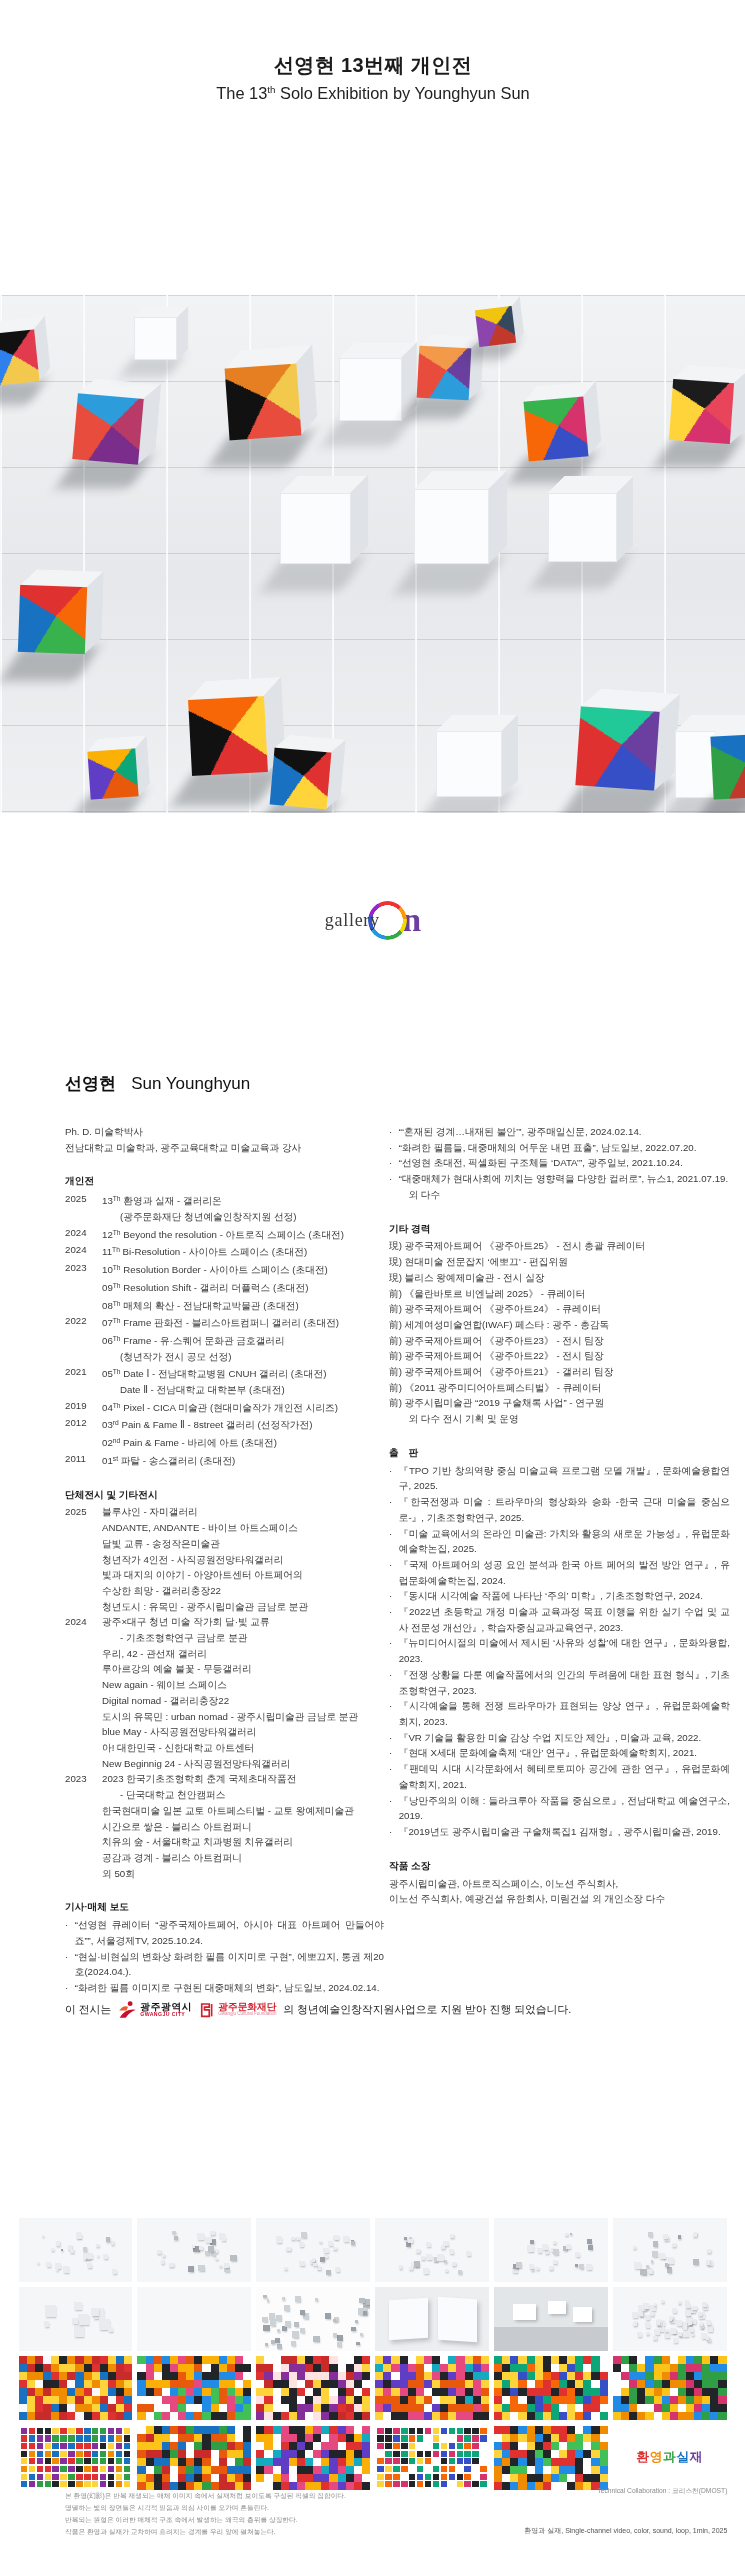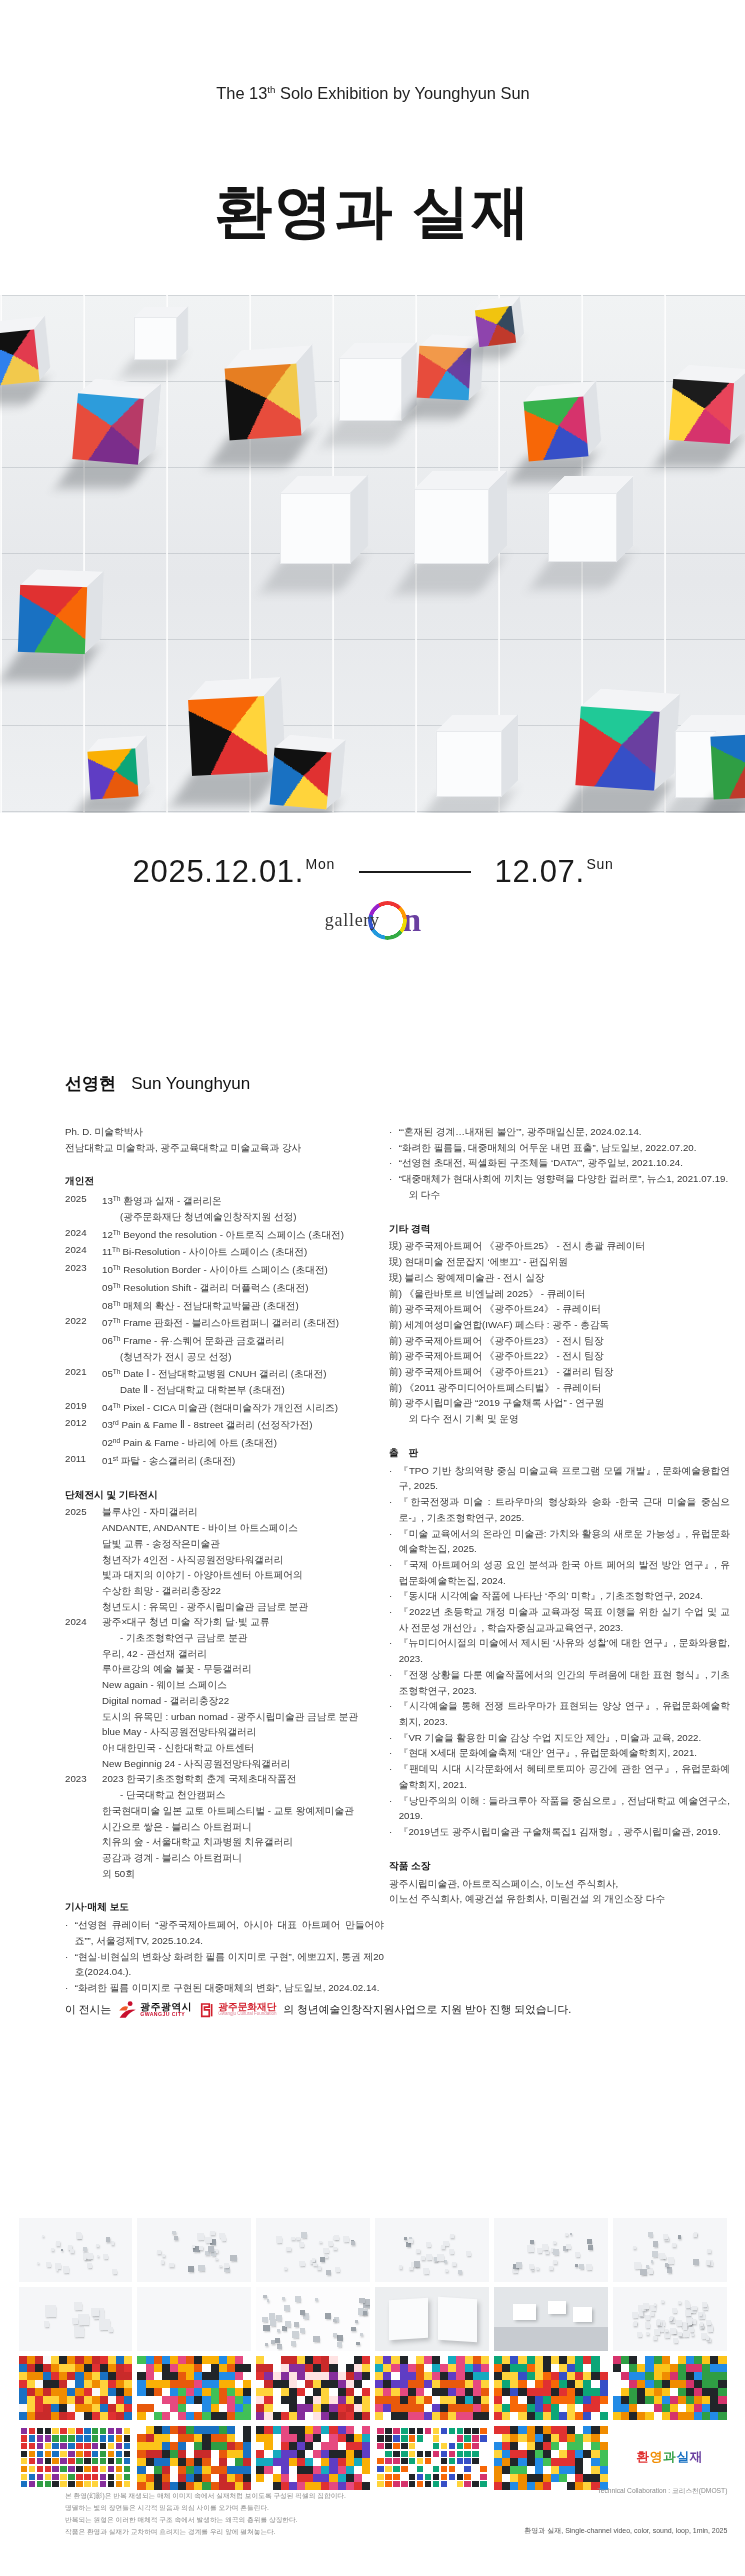--- a/index.html
+++ b/index.html
@@ -95,22 +95,22 @@
   
   .tech{position:absolute;top:2487px;right:18.6px;font-size:6.7px;color:#8a8a8a;}
   .statement{position:absolute;top:2490px;left:65px;font-size:6.7px;line-height:12px;color:#888;}
   .caption{position:absolute;top:2526px;right:18.6px;font-size:7px;color:#555;}
 </style>
 </head>
 <body>
 
 <div class="page">
 
+  <div class="t1">선영현 13번째 개인전</div>
   <div class="t2"><span>The 13</span><sup>th</sup><span> Solo Exhibition by Younghyun Sun</span></div>
-  <h1 class="main-title">환영과 실재</h1>
 
   <div class="hero" id="hero">
       <div class="sh" style="left: -22.4px; top: 84px; width: 60px; height: 26px;"></div>
       <div class="cube" style="left: -15px; top: 37px; width: 52px; height: 52px; transform: rotate(-6deg);">
         <div class="tp"></div>
         <div class="sd"></div>
         <div class="f" style="background: conic-gradient(from 40deg at 55% 45%, rgb(226, 59, 78) 0deg, rgb(226, 59, 78) 24%, rgb(242, 201, 76) 0deg, rgb(242, 201, 76) 47%, rgb(47, 128, 237) 0deg, rgb(47, 128, 237) 72%, rgb(17, 17, 17) 0deg, rgb(17, 17, 17) 100%);"></div>
       </div>
       <div class="sh" style="left: 67px; top: 160px; width: 75px; height: 33px;"></div>
       <div class="cube" style="left: 75px; top: 101px; width: 66px; height: 66px; transform: rotate(5deg);">
@@ -220,25 +220,20 @@
         <div class="sd"></div>
         <div class="f"></div>
       </div>
       <div class="sh" style="left: 705px; top: 497px; width: 72px; height: 31px;"></div>
       <div class="cube" style="left: 712px; top: 440px; width: 63px; height: 63px; transform: rotate(-3deg);">
         <div class="tp"></div>
         <div class="f" style="background: conic-gradient(from 40deg at 55% 45%, rgb(255, 212, 59) 0deg, rgb(255, 212, 59) 24%, rgb(192, 57, 43) 0deg, rgb(192, 57, 43) 47%, rgb(47, 158, 68) 0deg, rgb(47, 158, 68) 72%, rgb(25, 113, 194) 0deg, rgb(25, 113, 194) 100%);"></div>
       </div>
     </div>
 
-  <section class="dates">
-    <span class="d"><span>2025.12.01.</span><sup>Mon</sup></span>
-    <span class="dash"></span>
-    <span class="d"><span>12.07.</span><sup>Sun</sup></span>
-  </section>
 
   <div class="logo-row">
     <span class="g-word">gallery</span>
     <span class="g-ring"></span>
     <span class="g-n">n</span>
   </div>
 
   <div class="cv-name">
     <span class="ko">선영현</span>
     <span class="en">Sun Younghyun</span>

